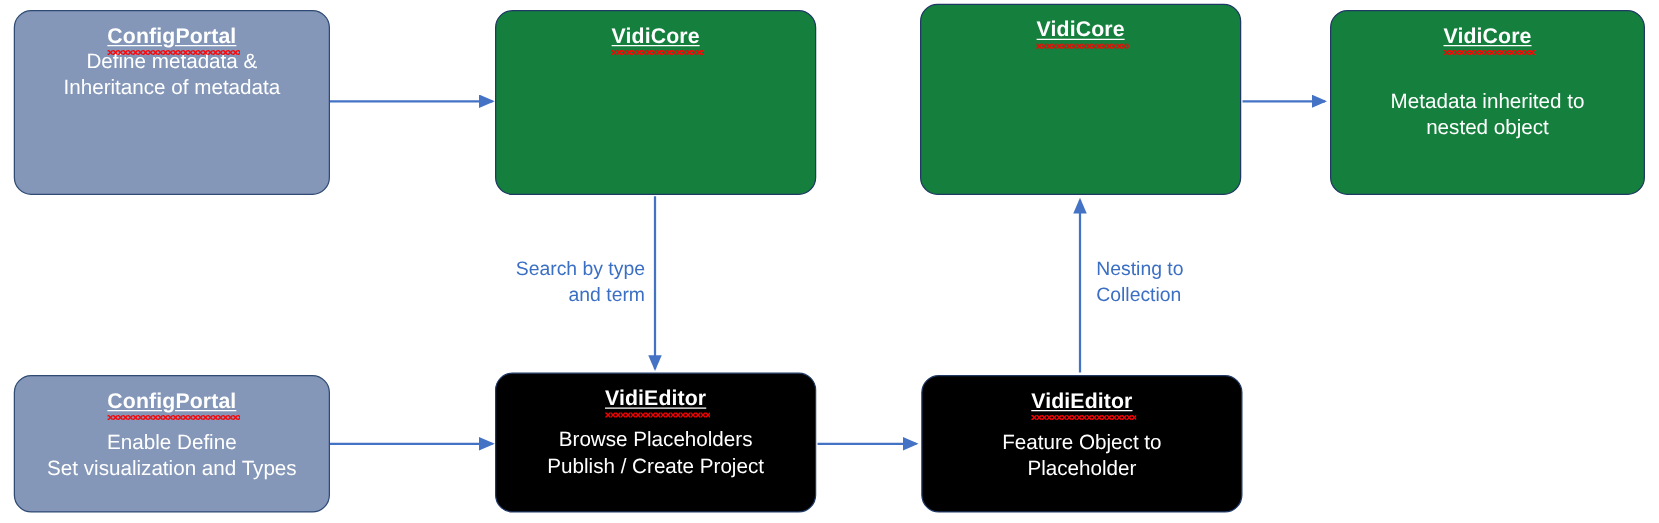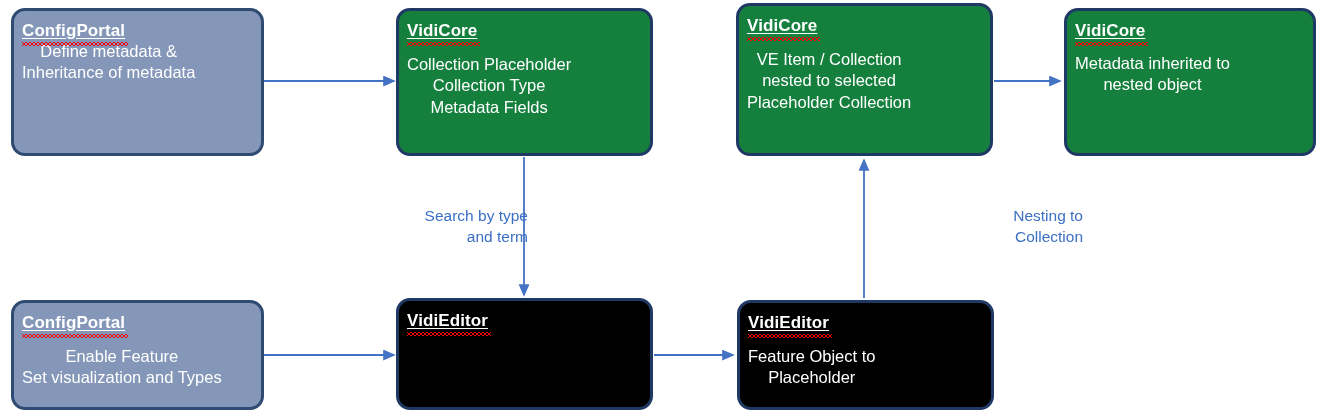--- a/index.html
+++ b/index.html
@@ -14,24 +14,24 @@
     position: relative;
     width: 1327px;
     height: 418px;
     background: #ffffff;
     overflow: hidden;
   }
   .node {
     position: absolute;
     box-sizing: border-box;
     border-radius: 14px;
-    border: 3px solid #14532d;
+    border: 1px solid #14532d;
     display: flex;
     flex-direction: column;
-    align-items: flex-start;
+    align-items: center;
     justify-content: flex-start;
     color: #ffffff;
     text-align: center;
     padding: 10px 8px 8px 8px;
     overflow: hidden;
   }
   .node.gray {
     background: #8497B8;
     border-color: #2F4A73;
   }
@@ -70,31 +70,31 @@
   }
   .node-body {
     font-size: 16.5px;
     line-height: 1.32;
     color: #ffffff;
     white-space: pre-line;
     font-weight: normal;
   }
   .node-body.pad-a { }
   .node-body.pad-b { margin-top: 13px; }
-  .node-body.pad-c { margin-top: 12px; }
+  .node-body.pad-c { margin-top: 32px; }
 
   .edge-label {
     position: absolute;
     font-size: 15.5px;
     line-height: 1.35;
     color: #3B6FC4;
     white-space: pre-line;
   }
   .edge-label.right-align { text-align: right; }
-  .edge-label.left-align { text-align: right; margin-left: 36px; }
+  .edge-label.left-align { text-align: left; }
 
   svg.connectors {
     position: absolute;
     left: 0;
     top: 0;
     width: 1327px;
     height: 418px;
     pointer-events: none;
   }
 </style>
@@ -130,64 +130,60 @@
     </span>
     <div class="node-body pad-a">Define metadata &amp;
 Inheritance of metadata</div>
   </div>
 
   <div class="node dark" style="left:396px; top:8px; width:257px; height:148px;">
     <span class="node-title">
       <span>VidiCore</span>
       <span class="squiggle"></span>
     </span>
-    <div class="node-body pad-b">Collection Placeholder
-Collection Type
-Metadata Fields</div>
   </div>
 
   <div class="node dark" style="left:736px; top:3px; width:257px; height:153px;">
     <span class="node-title">
       <span>VidiCore</span>
       <span class="squiggle"></span>
     </span>
-    <div class="node-body pad-b">VE Item / Collection
-nested to selected
-Placeholder Collection</div>
   </div>
 
   <div class="node dark" style="left:1064px; top:8px; width:252px; height:148px;">
     <span class="node-title">
       <span>VidiCore</span>
       <span class="squiggle"></span>
     </span>
     <div class="node-body pad-c">Metadata inherited to
 nested object</div>
   </div>
 
-  <div class="edge-label right-align" style="left:362px; top:206px; width:166px;">Search by type
+  <div class="edge-label right-align" style="left:350px; top:206px; width:166px;">Search by type
 and term</div>
 
   <div class="edge-label left-align" style="left:877px; top:206px; width:170px;">Nesting to
 Collection</div>
 
   <div class="node gray" style="left:11px; top:300px; width:253px; height:110px;">
     <span class="node-title">
       <span>ConfigPortal</span>
       <span class="squiggle"></span>
     </span>
-    <div class="node-body pad-b">Enable Feature
+    <div class="node-body pad-b">Enable Define
 Set visualization and Types</div>
   </div>
 
   <div class="node medium" style="left:396px; top:298px; width:257px; height:112px;">
     <span class="node-title">
       <span>VidiEditor</span>
       <span class="squiggle"></span>
     </span>
+    <div class="node-body pad-b">Browse Placeholders
+Publish / Create Project</div>
   </div>
 
   <div class="node medium" style="left:737px; top:300px; width:257px; height:110px;">
     <span class="node-title">
       <span>VidiEditor</span>
       <span class="squiggle"></span>
     </span>
     <div class="node-body pad-b">Feature Object to
 Placeholder</div>
   </div>

